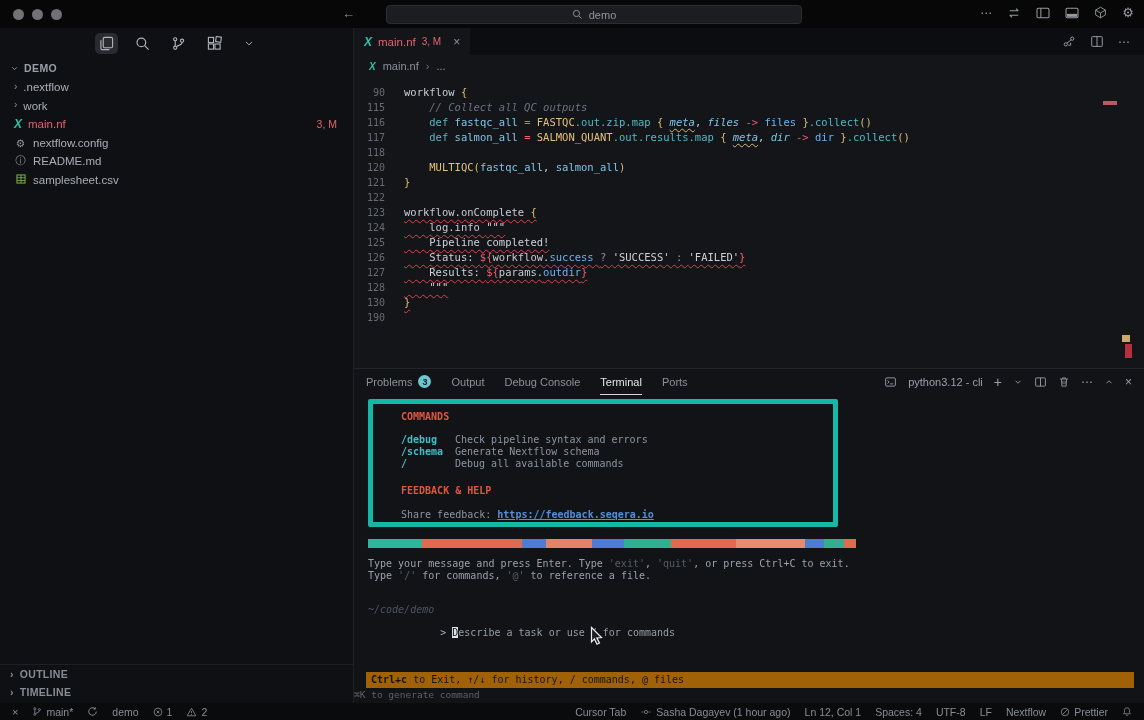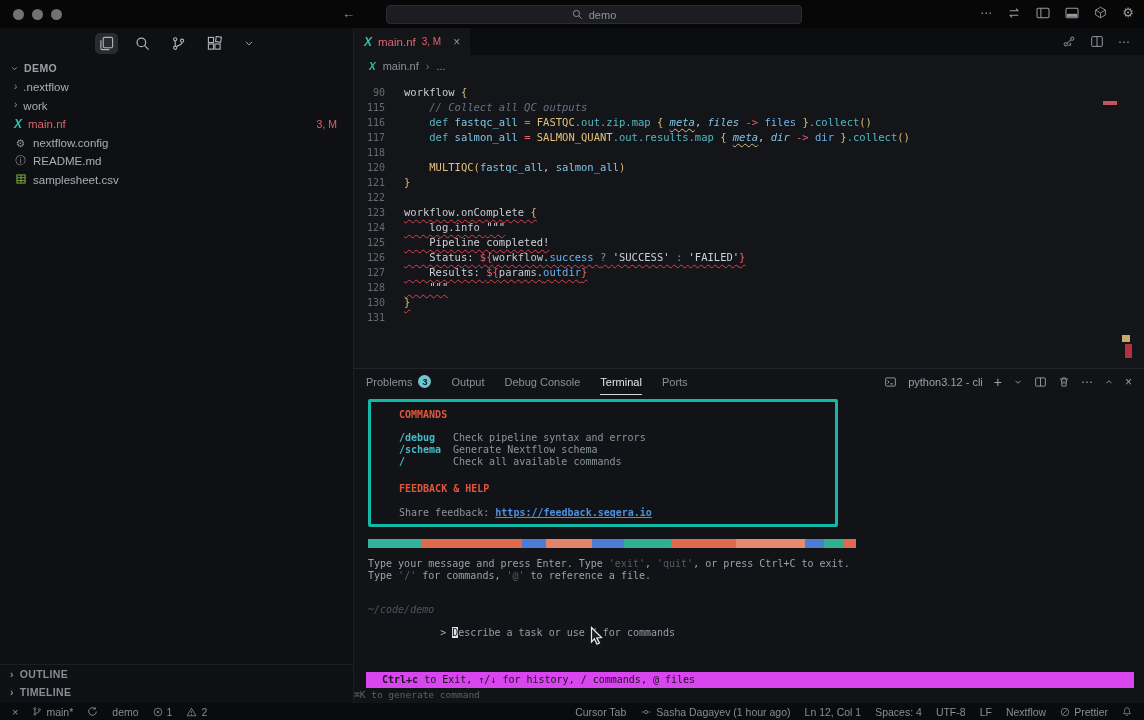--- a/index.html
+++ b/index.html
@@ -58,38 +58,38 @@
   
   .panel{position:absolute;top:340px;left:0;right:0;bottom:0;background:#121317;border-top:1px solid #232428;}
   .panel-header{height:26px;display:flex;align-items:stretch;padding:0 12px;}
   .ptab{display:flex;align-items:center;gap:6px;font-size:11px;color:#8b9199;margin-right:20px;border-bottom:1px solid transparent;}
   .ptab.active{color:#e4e6e9;border-bottom-color:#d5d8db;}
   .pbadge{width:13px;height:13px;border-radius:50%;background:#6cc7cf;color:#0d1418;font-size:9px;font-weight:bold;
     display:flex;align-items:center;justify-content:center;}
   .panel-toolbar{margin-left:auto;display:flex;align-items:center;gap:11px;color:#9aa0a8;font-size:11px;}
   .term{position:absolute;top:26px;left:0;right:0;bottom:0;font-family:"DejaVu Sans Mono",monospace;
     font-size:10px;color:#99a1ab;}
-  .help-box{position:absolute;left:14px;top:4px;width:470px;height:128px;border:3px solid #14b8a6;border-radius:2px;
+  .help-box{position:absolute;left:14px;top:4px;width:470px;height:128px;border:5px solid #14b8a6;border-radius:2px;
     padding:7px 0 0 28px;line-height:12px;box-sizing:border-box;}
   .hb-head{color:#e0573f;font-weight:bold;}
   .hb-cmds{margin-top:11px;}
   .hb-cmd{color:#46bac4;font-weight:bold;display:inline-block;width:54px;}
   .hb-desc{color:#8b95a0;}
   .hb-head2{margin-top:15px;}
   .hb-share{margin-top:12px;}
   .hb-link{color:#4f8fde;font-weight:bold;text-decoration:underline;}
   .rainbow{position:absolute;left:14px;top:144px;width:488px;height:9px;}
   .hints{position:absolute;left:14px;top:163px;line-height:12px;}
   .hint-dim{color:#565c66;}
   .cwd{position:absolute;left:14px;top:209px;color:#4e555f;font-style:italic;}
   .promptline{position:absolute;left:14px;top:221px;color:#969ea8;white-space:pre;}
   .pchar{color:#aab1ba;}
   .pcursor{background:#dde2e7;color:#15171a;}
-  .input-bar{position:absolute;left:12px;right:10px;top:277px;height:16px;background:#d946ef;color:#141414;
-    line-height:16px;padding-left:16px;white-space:pre;}
+  .input-bar{position:absolute;left:12px;right:10px;top:277px;height:16px;background:#a16207;color:#141414;
+    line-height:16px;padding-left:5px;white-space:pre;}
   .input-bar b{font-weight:bold;}
   .kbd-hint{position:absolute;left:0;right:0;top:294px;text-align:left;font-size:9.5px;color:#5a6069;}
   
   .statusbar{position:absolute;left:0;right:0;bottom:0;height:17px;background:#0a0b0d;display:flex;align-items:center;
     padding:0 12px;font-size:10.5px;color:#878d95;box-sizing:border-box;}
   .sgroup{display:flex;align-items:center;gap:14px;}
   .sright{margin-left:auto;}
   .sitem{display:flex;align-items:center;gap:4px;white-space:nowrap;}
   
   .ico{display:inline-flex;align-items:center;}
@@ -274,21 +274,21 @@
           <div class="code-line"><span class="line-num">120</span><span class="line-content"><span class="tk-w">    </span><span class="tk-fn">MULTIQC</span><span class="tk-br">(</span><span class="tk-var">fastqc_all</span><span class="tk-w">, </span><span class="tk-var">salmon_all</span><span class="tk-br">)</span></span></div>
           <div class="code-line"><span class="line-num">121</span><span class="line-content"><span class="tk-br">}</span></span></div>
           <div class="code-line"><span class="line-num">122</span><span class="line-content"></span></div>
           <div class="code-line"><span class="line-num">123</span><span class="line-content sq-err"><span class="tk-w">workflow.onComplete </span><span class="tk-br">{</span></span></div>
           <div class="code-line"><span class="line-num">124</span><span class="line-content sq-err"><span class="tk-w">    log.info </span><span class="tk-str">"""</span></span></div>
           <div class="code-line"><span class="line-num">125</span><span class="line-content sq-err"><span class="tk-str">    Pipeline completed!</span></span></div>
           <div class="code-line"><span class="line-num">126</span><span class="line-content sq-err"><span class="tk-str">    Status: </span><span class="tk-op">${</span><span class="tk-w">workflow.</span><span class="tk-ref">success </span><span class="tk-dim">? </span><span class="tk-str">'SUCCESS' </span><span class="tk-dim">: </span><span class="tk-str">'FAILED'</span><span class="tk-op">}</span></span></div>
           <div class="code-line"><span class="line-num">127</span><span class="line-content sq-err"><span class="tk-str">    Results: </span><span class="tk-op">${</span><span class="tk-w">params.</span><span class="tk-ref">outdir</span><span class="tk-op">}</span></span></div>
           <div class="code-line"><span class="line-num">128</span><span class="line-content sq-err"><span class="tk-str">    """</span></span></div>
           <div class="code-line"><span class="line-num">130</span><span class="line-content sq-err"><span class="tk-br">}</span></span></div>
-          <div class="code-line"><span class="line-num">131</span><span class="line-content"></span></div>
+          <div class="code-line"><span class="line-num">190</span><span class="line-content"></span></div>
         </div>
 
       <div class="panel">
         <div class="panel-header">
           <div style="display:flex;align-items:stretch;" id="panel-tabs">
               <div class="ptab">
                 <span>Problems</span>
                 <span class="pbadge">3</span>
               </div>
               <div class="ptab">
@@ -338,21 +338,21 @@
             <span style="font-size:12px;">×</span>
           </div>
         </div>
 
         <div class="term">
           <div class="help-box">
             <div class="hb-head">COMMANDS</div>
             <div class="hb-cmds" id="hb-cmds">
                 <div><span class="hb-cmd">/debug</span><span class="hb-desc">Check pipeline syntax and errors</span></div>
                 <div><span class="hb-cmd">/schema</span><span class="hb-desc">Generate Nextflow schema</span></div>
-                <div><span class="hb-cmd">/</span><span class="hb-desc">Check all available commands</span></div>
+                <div><span class="hb-cmd">/</span><span class="hb-desc">Debug all available commands</span></div>
               </div>
             <div class="hb-head hb-head2">FEEDBACK &amp; HELP</div>
             <div class="hb-share">
               <span class="hb-desc">Share feedback: </span>
               <span class="hb-link">https://feedback.seqera.io</span>
             </div>
           </div>
           <div class="rainbow" id="rainbow" style="background: linear-gradient(90deg, rgb(48, 180, 155) 0%, rgb(48, 180, 155) 11%, rgb(223, 106, 79) 11%, rgb(223, 106, 79) 31.5%, rgb(77, 124, 215) 31.5%, rgb(77, 124, 215) 36.5%, rgb(229, 130, 106) 36.5%, rgb(229, 130, 106) 46%, rgb(77, 124, 215) 46%, rgb(77, 124, 215) 52.5%, rgb(50, 174, 144) 52.5%, rgb(50, 174, 144) 62%, rgb(223, 106, 79) 62%, rgb(223, 106, 79) 75.5%, rgb(232, 138, 112) 75.5%, rgb(232, 138, 112) 89.5%, rgb(77, 124, 215) 89.5%, rgb(77, 124, 215) 93.5%, rgb(50, 174, 144) 93.5%, rgb(50, 174, 144) 97.5%, rgb(223, 106, 79) 97.5%, rgb(223, 106, 79) 100%);"></div>
           <div class="hints" id="hints">
               <div><span>Type your message and press Enter. Type </span><span class="hint-dim">'exit'</span><span>, </span><span class="hint-dim">'quit'</span><span>, or press Ctrl+C to exit.</span></div>

